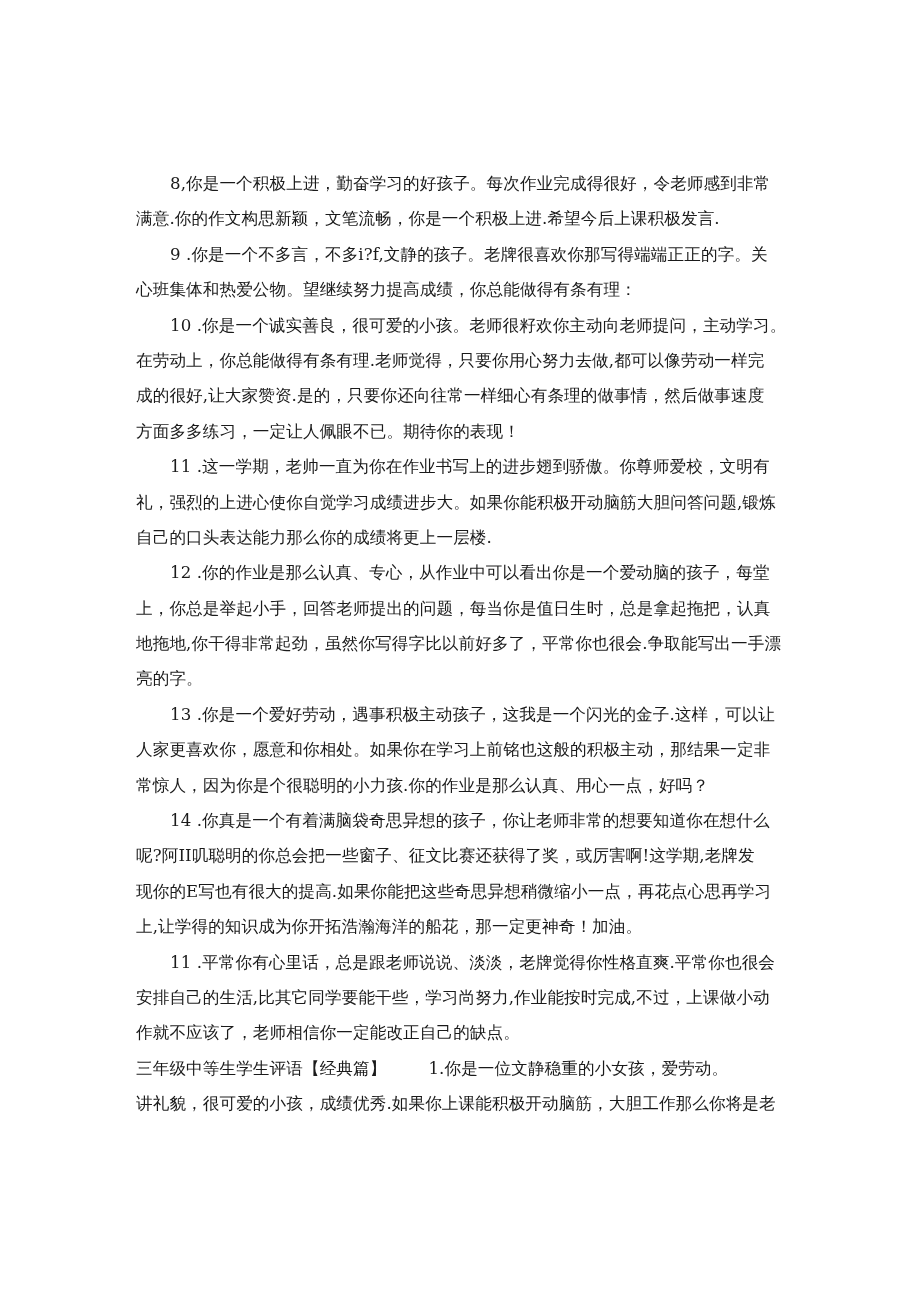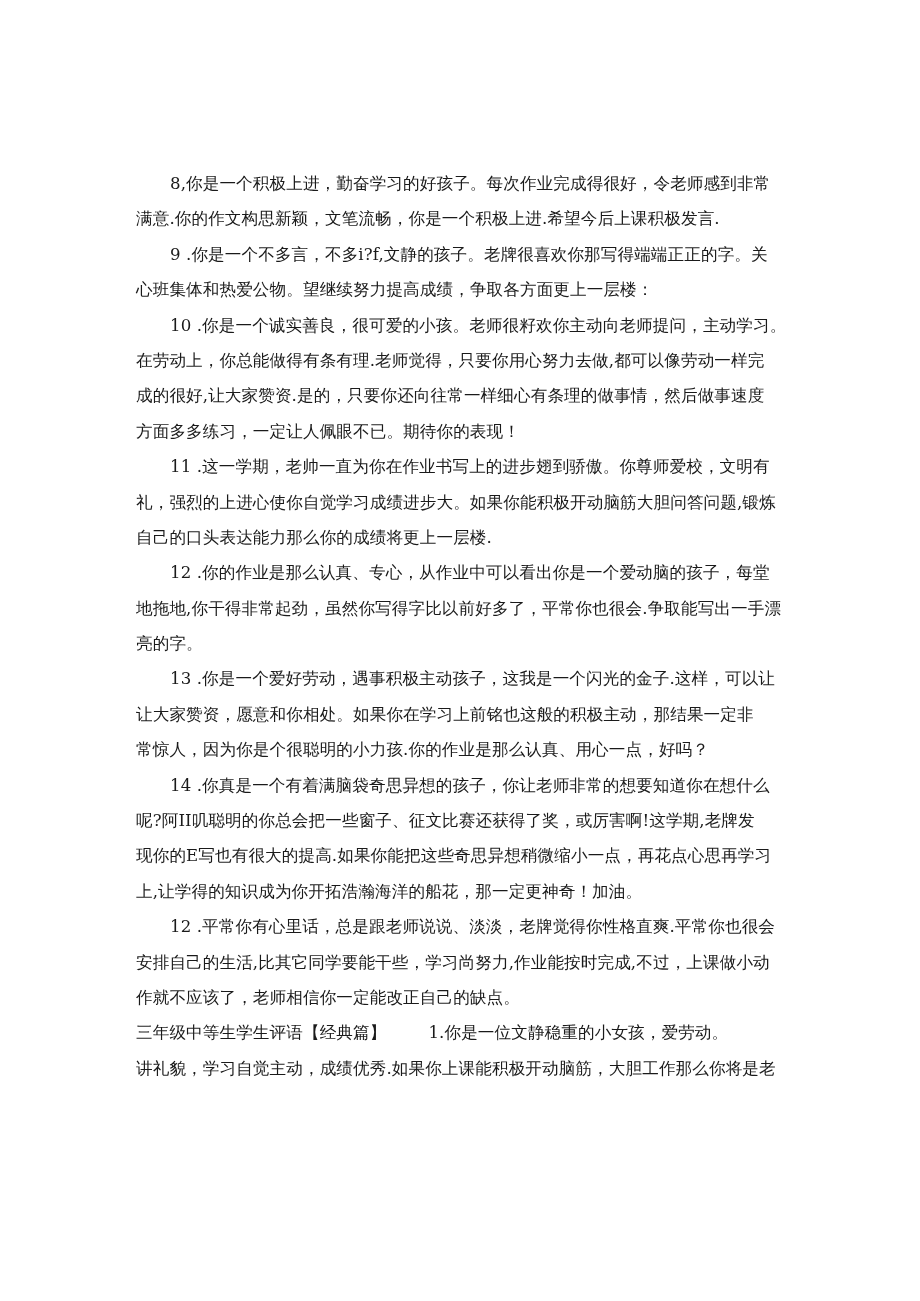--- a/index.html
+++ b/index.html
@@ -50,62 +50,63 @@
 <div class="page">
   <div class="body-text">
 
     <div>
       <div class="line indent">8,你是一个积极上进，勤奋学习的好孩子。每次作业完成得很好，令老师感到非常</div>
       <div class="line">满意.你的作文构思新颖，文笔流畅，你是一个积极上进.希望今后上课积极发言.</div>
     </div>
 
     <div>
       <div class="line indent">9 .你是一个不多言，不多i?f,文静的孩子。老牌很喜欢你那写得端端正正的字。关</div>
-      <div class="line">心班集体和热爱公物。望继续努力提高成绩，争取各方面更上一层楼：</div>
+      <div class="line">心班集体和热爱公物。望继续努力提高成绩，你总能做得有条有理：</div>
     </div>
 
     <div>
       <div class="line indent">10 .你是一个诚实善良，很可爱的小孩。老师很籽欢你主动向老师提问，主动学习。</div>
       <div class="line">在劳动上，你总能做得有条有理.老师觉得，只要你用心努力去做,都可以像劳动一样完</div>
       <div class="line">成的很好,让大家赞资.是的，只要你还向往常一样细心有条理的做事情，然后做事速度</div>
       <div class="line">方面多多练习，一定让人佩眼不已。期待你的表现！</div>
     </div>
 
     <div>
       <div class="line indent">11 .这一学期，老帅一直为你在作业书写上的进步翅到骄傲。你尊师爱校，文明有</div>
       <div class="line">礼，强烈的上进心使你自觉学习成绩进步大。如果你能积极开动脑筋大胆问答问题,锻炼</div>
       <div class="line">自己的口头表达能力那么你的成绩将更上一层楼.</div>
     </div>
 
     <div>
       <div class="line indent">12 .你的作业是那么认真、专心，从作业中可以看出你是一个爱动脑的孩子，每堂</div>
+      <div class="line">上，你总是举起小手，回答老师提出的问题，每当你是值日生时，总是拿起拖把，认真</div>
       <div class="line">地拖地,你干得非常起劲，虽然你写得字比以前好多了，平常你也很会.争取能写出一手漂</div>
       <div class="line">亮的字。</div>
     </div>
 
     <div>
       <div class="line indent">13 .你是一个爱好劳动，遇事积极主动孩子，这我是一个闪光的金子.这样，可以让</div>
-      <div class="line">让大家赞资，愿意和你相处。如果你在学习上前铭也这般的积极主动，那结果一定非</div>
+      <div class="line">人家更喜欢你，愿意和你相处。如果你在学习上前铭也这般的积极主动，那结果一定非</div>
       <div class="line">常惊人，因为你是个很聪明的小力孩.你的作业是那么认真、用心一点，好吗？</div>
     </div>
 
     <div>
       <div class="line indent">14 .你真是一个有着满脑袋奇思异想的孩子，你让老师非常的想要知道你在想什么</div>
       <div class="line">呢?阿II叽聪明的你总会把一些窗子、征文比赛还获得了奖，或厉害啊!这学期,老牌发</div>
       <div class="line">现你的E写也有很大的提高.如果你能把这些奇思异想稍微缩小一点，再花点心思再学习</div>
       <div class="line">上,让学得的知识成为你开拓浩瀚海洋的船花，那一定更神奇！加油。</div>
     </div>
 
     <div>
-      <div class="line indent">12 .平常你有心里话，总是跟老师说说、淡淡，老牌觉得你性格直爽.平常你也很会</div>
+      <div class="line indent">11 .平常你有心里话，总是跟老师说说、淡淡，老牌觉得你性格直爽.平常你也很会</div>
       <div class="line">安排自己的生活,比其它同学要能干些，学习尚努力,作业能按时完成,不过，上课做小动</div>
       <div class="line">作就不应该了，老师相信你一定能改正自己的缺点。</div>
     </div>
 
     <div>
       <div class="line">
         <span>三年级中等生学生评语【经典篇】</span><span class="gap"></span><span>1.你是一位文静稳重的小女孩，爱劳动。</span>
       </div>
-      <div class="line">讲礼貌，学习自觉主动，成绩优秀.如果你上课能积极开动脑筋，大胆工作那么你将是老</div>
+      <div class="line">讲礼貌，很可爱的小孩，成绩优秀.如果你上课能积极开动脑筋，大胆工作那么你将是老</div>
     </div>
 
   </div>
 </div>
 
 </body></html>

